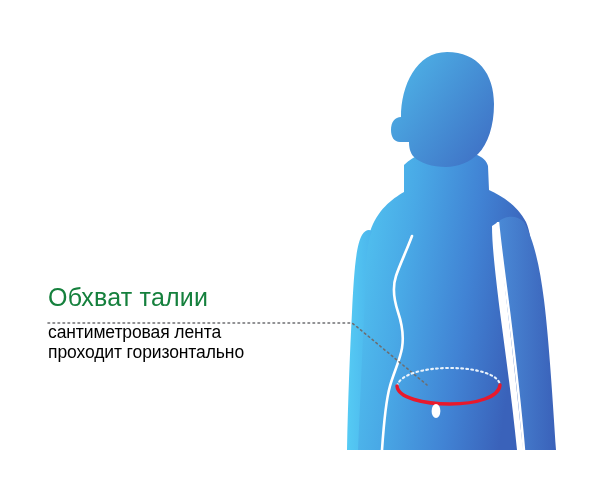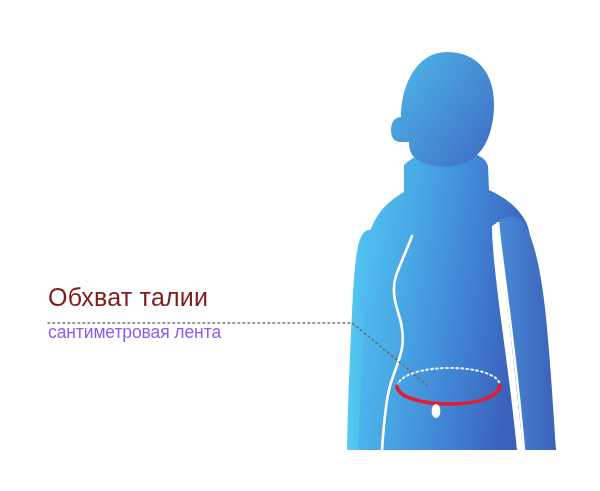--- a/index.html
+++ b/index.html
@@ -22,30 +22,30 @@
     width: 600px;
     height: 491px;
   }
   .callout {
     position: absolute;
     left: 48px;
     top: 282px;
     width: 320px;
   }
   .callout-title {
-    color: #7f1d1d;
+    color: #15803d;
     font-size: 25px;
     line-height: 30px;
     font-weight: 400;
     letter-spacing: 0.2px;
     white-space: nowrap;
   }
   .callout-body {
     margin-top: 11px;
-    color: #8b5cf6;
+    color: #000000;
     font-size: 17.5px;
     line-height: 19.5px;
     font-weight: 400;
     letter-spacing: -0.1px;
   }
   .callout-body div { white-space: nowrap; }
 </style>
 </head>
 <body>
 
@@ -151,16 +151,17 @@
 
     <path d="M397,386 C398,398 424,404 450,404 C477,404 499,397 500,385" fill="none" stroke="#e8192c" stroke-width="3.4" stroke-linecap="round"></path>
 
     <ellipse cx="436" cy="411" rx="4.4" ry="7" fill="#ffffff"></ellipse>
   </svg>
 
   <div class="callout">
     <div class="callout-title">Обхват талии</div>
     <div class="callout-body">
       <div>сантиметровая лента</div>
+      <div>проходит горизонтально</div>
     </div>
   </div>
 
 </div>
 
 </body></html>

